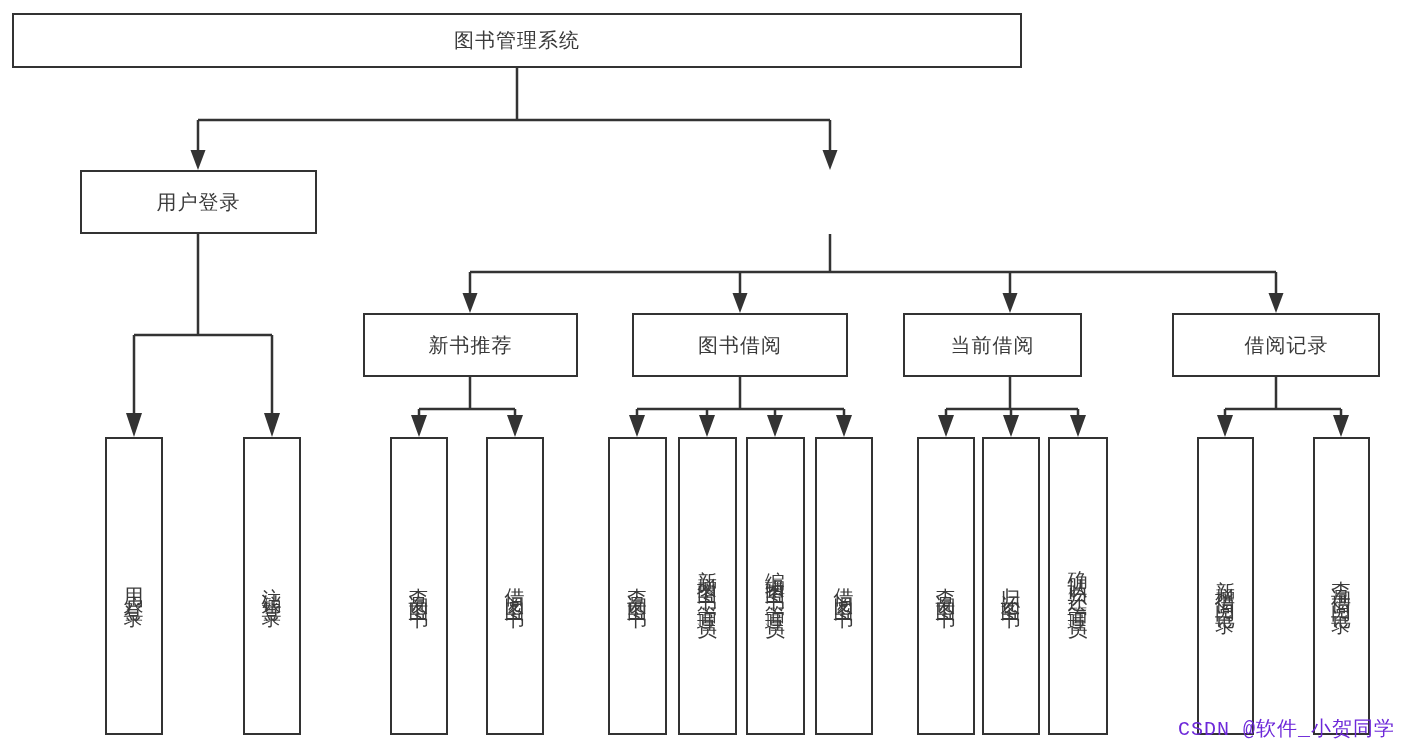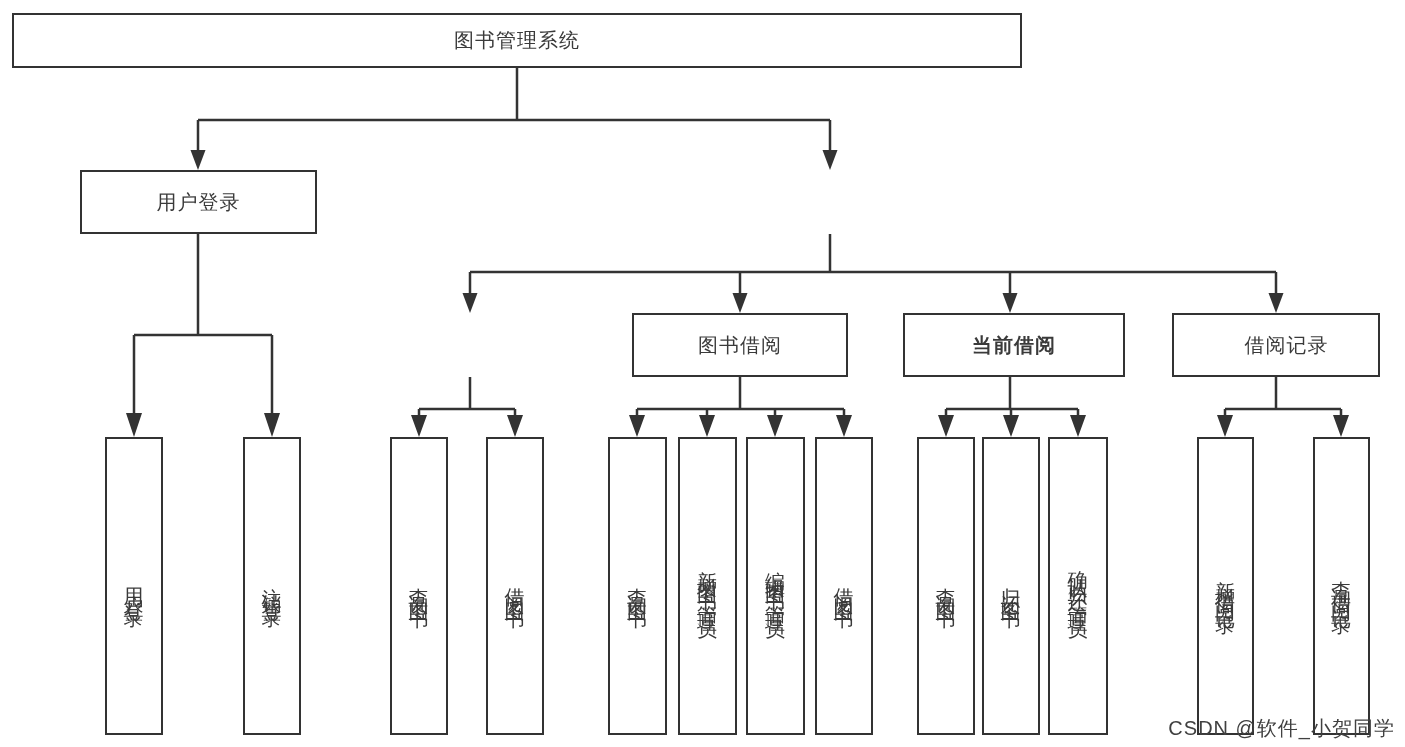--- a/index.html
+++ b/index.html
@@ -51,23 +51,24 @@
     text-orientation: mixed;
     letter-spacing: 7px;
     white-space: normal;
     line-height: 1;
   }
   .watermark {
     position: absolute;
     right: 10px;
     bottom: 5px;
     font-size: 20px;
-    color: #404040;
+    color: #6d28d9;
     letter-spacing: 1px;
     white-space: nowrap;
+    font-family: Liberation Mono, monospace;
   }
 </style>
 </head>
 <body>
 
 <div class="canvas">
 
   <svg class="connectors" width="1405" height="747" viewBox="0 0 1405 747">
 
     <path fill="none" stroke="#333333" stroke-width="2.5" d="M517 68 V120 M198 120 H830 M198 120 V150 M830 120 V150
@@ -96,22 +97,23 @@
              M1003 415 L1019 415 L1011 437 Z
              M1070 415 L1086 415 L1078 437 Z
              M1217 415 L1233 415 L1225 437 Z
              M1333 415 L1349 415 L1341 437 Z"></path>
   </svg>
 
   <div class="node root">图书管理系统</div>
 
   <div class="node hnode" style="left:80px; top:170px; width:237px;">用户登录</div>
 
+  <div class="node hnode" style="left:363px; top:313px; width:215px;">新书推荐</div>
   <div class="node hnode" style="left:632px; top:313px; width:216px;">图书借阅</div>
-  <div class="node hnode" style="left:903px; top:313px; width:222px;font-weight:bold;">当前借阅</div>
+  <div class="node hnode" style="left:903px; top:313px; width:179px;">当前借阅</div>
   <div class="node hnode" style="left:1172px; top:313px; width:208px;padding-left:21px;">借阅记录</div>
 
   <div class="node vnode" style="left:105px; width:58px;">用户登录</div>
   <div class="node vnode" style="left:243px; width:58px;">注销登录</div>
 
   <div class="node vnode" style="left:390px; width:58px;">查询图书</div>
   <div class="node vnode" style="left:486px; width:58px;">借阅图书</div>
 
   <div class="node vnode" style="left:608px; width:59px;">查询图书</div>
   <div class="node vnode" style="left:678px; width:59px;">新增图书（管理员）</div>

